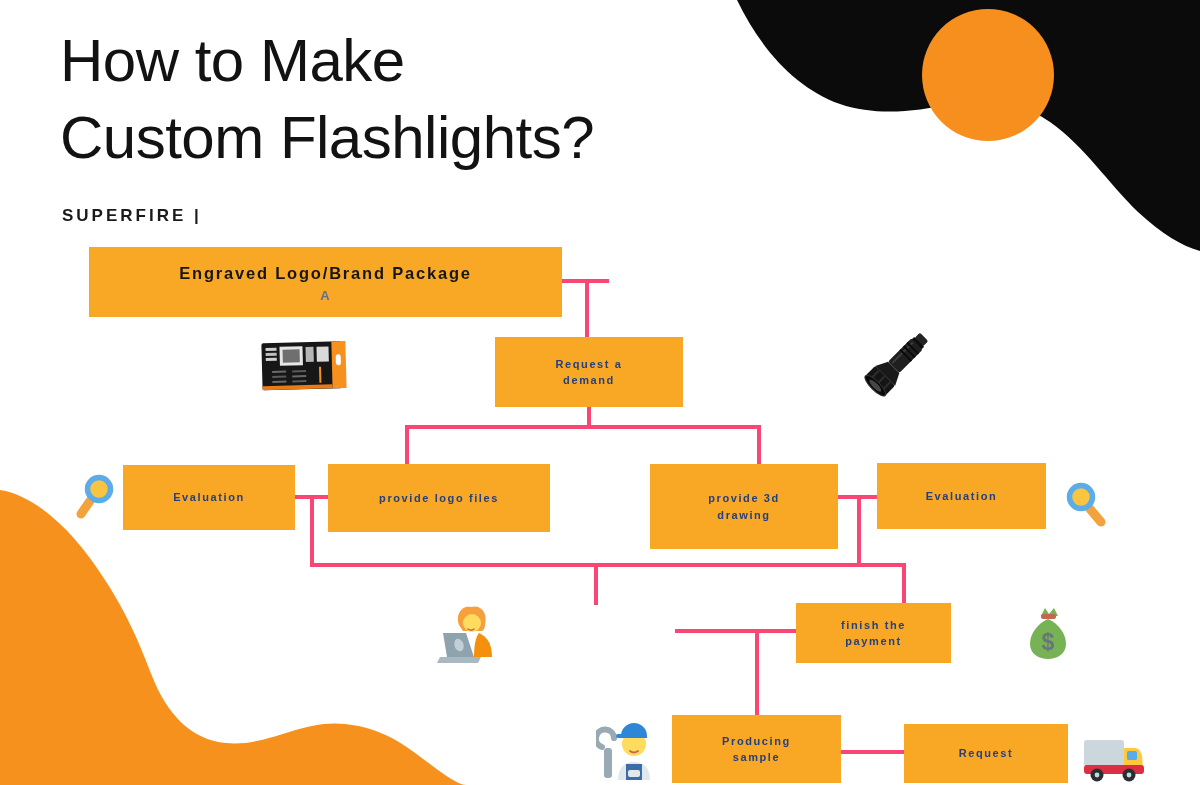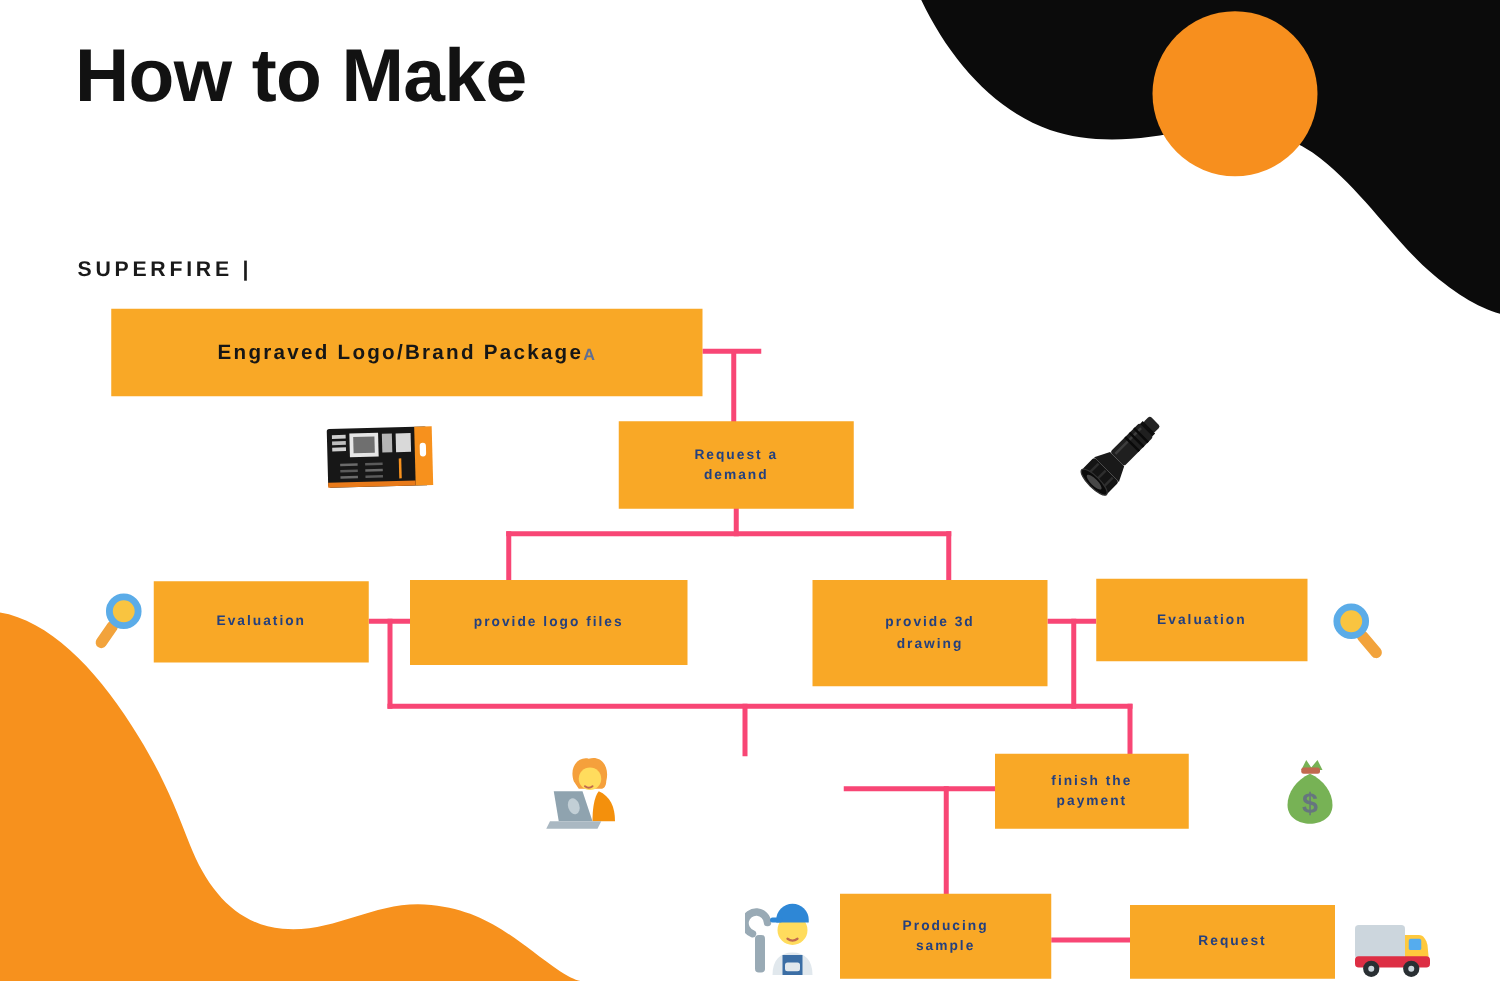--- a/index.html
+++ b/index.html
@@ -4,30 +4,30 @@
 <style>
   html,body{margin:0;padding:0;background:#ffffff;}
   #canvas{
     position:relative;width:1200px;height:785px;overflow:hidden;background:#ffffff;
     font-family:"Liberation Sans","DejaVu Sans",sans-serif;
   }
   .abs{position:absolute;}
   
   .title{
     position:absolute;left:60px;top:22px;width:860px;
-    font-size:60px;line-height:77px;font-weight:bold;letter-spacing:-0.5px;color:#121212;
+    font-size:60px;line-height:77px;font-weight:normal;letter-spacing:-0.5px;color:#121212;
   }
   .brand{
     position:absolute;left:62px;top:206px;
     font-size:17px;font-weight:bold;letter-spacing:3px;color:#1a1a1a;
   }
   
   .node{
     position:absolute;background:#F9A826;
-    display:flex;flex-direction:row;align-items:center;justify-content:center;
+    display:flex;flex-direction:column;align-items:center;justify-content:center;
     text-align:center;z-index:3;
   }
   .node .lbl{
     font-weight:bold;color:#24407E;font-size:11px;letter-spacing:1.6px;line-height:1.5;
   }
   .node.topnode .lbl{color:#161616;font-size:16.5px;letter-spacing:1.8px;}
   .node .tag{
     font-weight:bold;color:#5F6F94;font-size:13px;letter-spacing:1px;margin-top:3px;
   }
   .w134{max-width:134px;} .w120{max-width:120px;} .w112{max-width:112px;} .w106{max-width:106px;}
@@ -44,20 +44,21 @@
 <div id="canvas">
 
   <svg class="abs" style="left:0;top:0;z-index:1" width="1200" height="785" viewBox="0 0 1200 785">
     <path d="M737,0 C760,48 795,88 840,104 C875,116 915,112 950,104 C985,97 1020,102 1050,122 C1085,147 1108,183 1138,212 C1162,234 1182,246 1200,251 L1200,0 Z" fill="#0b0b0b"></path>
     <circle cx="988" cy="75" r="66" fill="#F78F1E"></circle>
     <path d="M0,490 C38,496 76,534 105,580 C129,617 140,645 152,676 C167,714 191,740 226,743 C269,747 301,719 345,724 C392,729 413,753 448,777 C456,782 462,785 466,785 L0,785 Z" fill="#F7911D"></path>
   </svg>
 
   <div class="title">
     <div>How to Make</div>
+    <div>Custom Flashlights?</div>
   </div>
   <div class="brand">SUPERFIRE |</div>
 
   <div class="line h" style="left:562px;top:279px;width:47px"></div>
   <div class="line v" style="left:585px;top:281px;height:58px"></div>
   <div class="line v" style="left:587px;top:405px;height:24px"></div>
   <div class="line h" style="left:405px;top:425px;width:356px"></div>
   <div class="line v" style="left:405px;top:425px;height:41px"></div>
   <div class="line v" style="left:757px;top:425px;height:41px"></div>
   <div class="line h" style="left:295px;top:495px;width:33px"></div>

